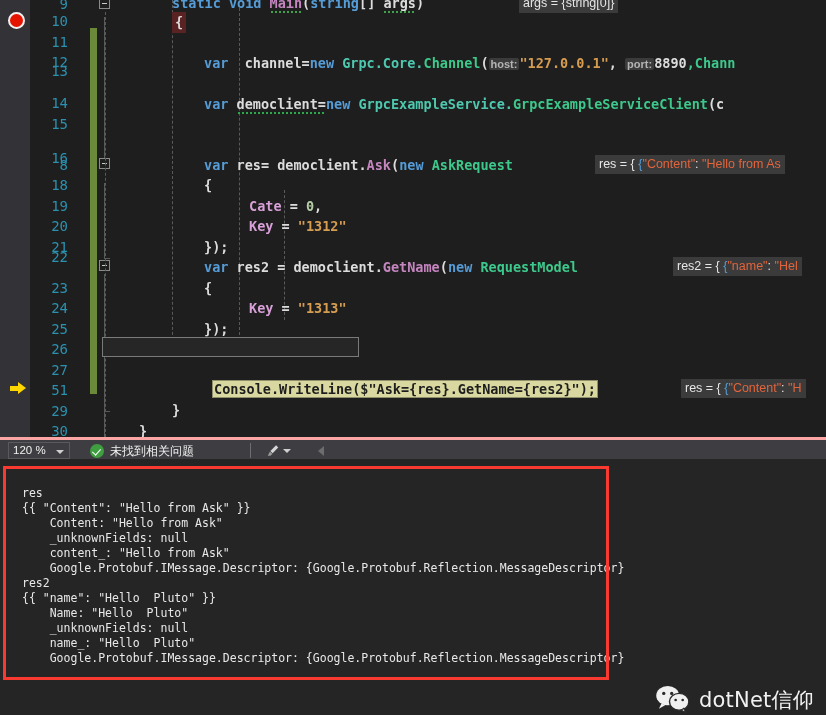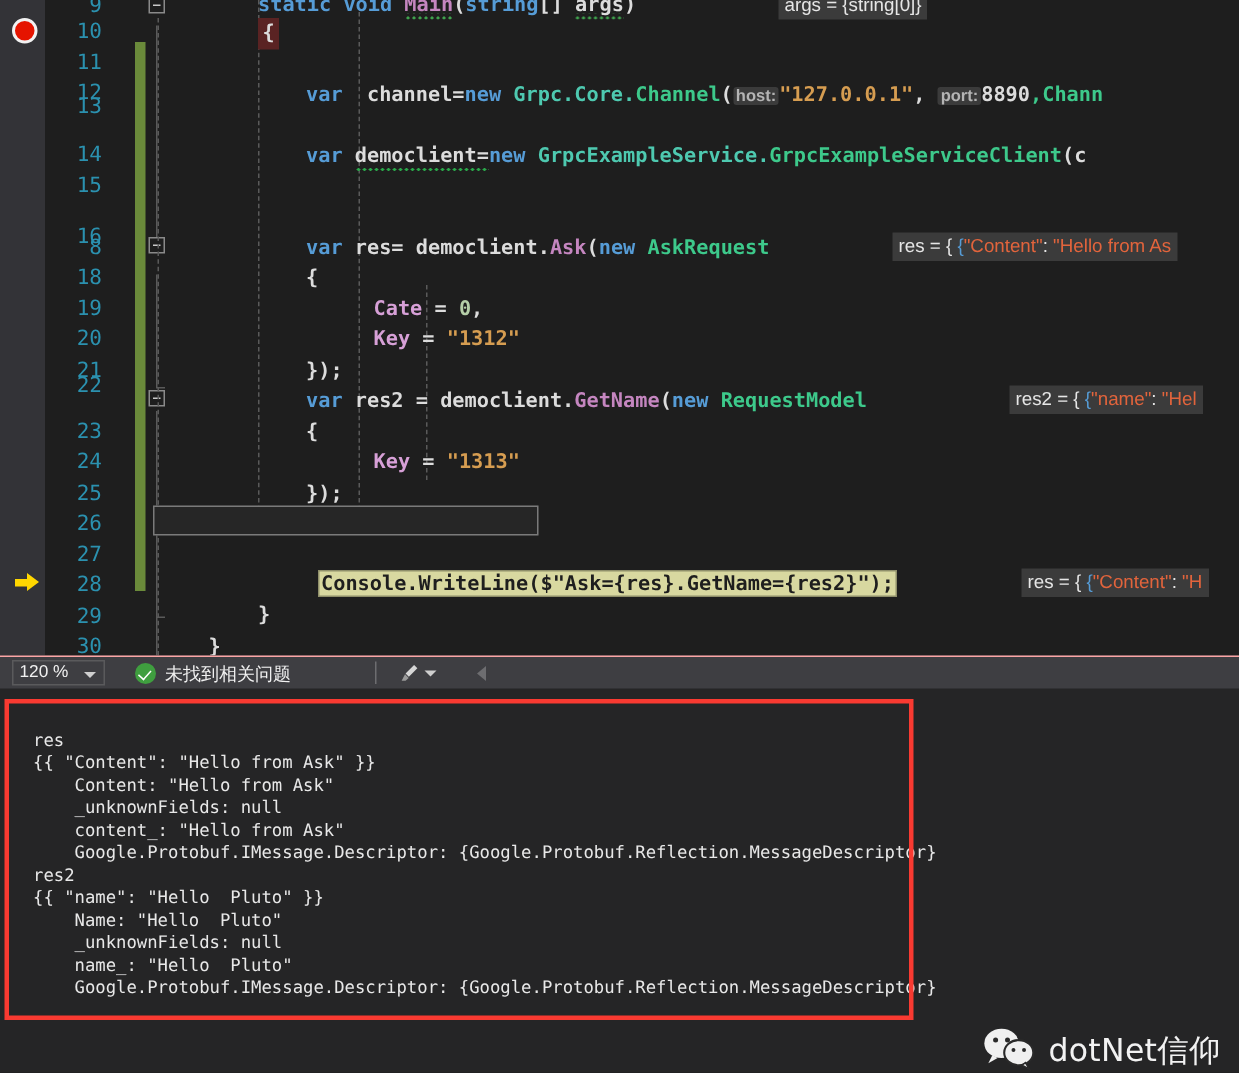--- a/index.html
+++ b/index.html
@@ -106,21 +106,21 @@
     position:absolute;background:#3b3b3b;color:#e6e6e6;
     font-family:"Liberation Sans", sans-serif;font-size:12.5px;
     padding:1px 4px;white-space:pre;line-height:17px;
   }
   .datatip .s{color:#e2643c;}
   .datatip .b{color:#569cd6;}
 
   
   .statusbar{
     position:absolute;left:0;top:437px;width:826px;height:22px;
-    background:#3e3e42;border-top:1px solid #fca5a5;
+    background:#3e3e42;border-top:3px solid #fca5a5;
     font-family:"Liberation Sans", sans-serif;font-size:12px;color:#f1f1f1;
   }
   .zoombox{
     position:absolute;left:8px;top:2px;width:62px;height:17px;
     background:#3e3e42;border:1px solid #5a5a5c;box-sizing:border-box;
   }
   .zoombox .val{position:absolute;left:4px;top:1px;font-size:11.5px;color:#f1f1f1;}
   .caret-dn{
     position:absolute;right:5px;top:7px;width:0;height:0;
     border-left:4px solid transparent;border-right:4px solid transparent;
@@ -215,21 +215,21 @@
       <div class="ln" style="top:175px;">18</div>
       <div class="ln" style="top:195.5px;">19</div>
       <div class="ln" style="top:216px;">20</div>
       <div class="ln" style="top:236.5px;">21</div>
       <div class="ln" style="top:247px;">22</div>
       <div class="ln" style="top:277.5px;">23</div>
       <div class="ln" style="top:298px;">24</div>
       <div class="ln" style="top:318.5px;">25</div>
       <div class="ln" style="top:339px;">26</div>
       <div class="ln" style="top:359.5px;">27</div>
-      <div class="ln" style="top:380px;">28</div>
+      <div class="ln" style="top:380px;">51</div>
       <div class="ln" style="top:400.5px;">29</div>
       <div class="ln" style="top:421px;">30</div>
     </div>
 
     <div class="changebar"></div>
     <div class="vline" style="top:0;height:6px;"></div>
     <div class="vline" style="top:17px;height:150px;"></div>
     <div class="vline" style="top:183px;height:75px;"></div>
     <div class="vline" style="top:274px;height:163px;"></div>
     <div class="foldtick" style="left:104px;top:258px;width:6px;"></div>

